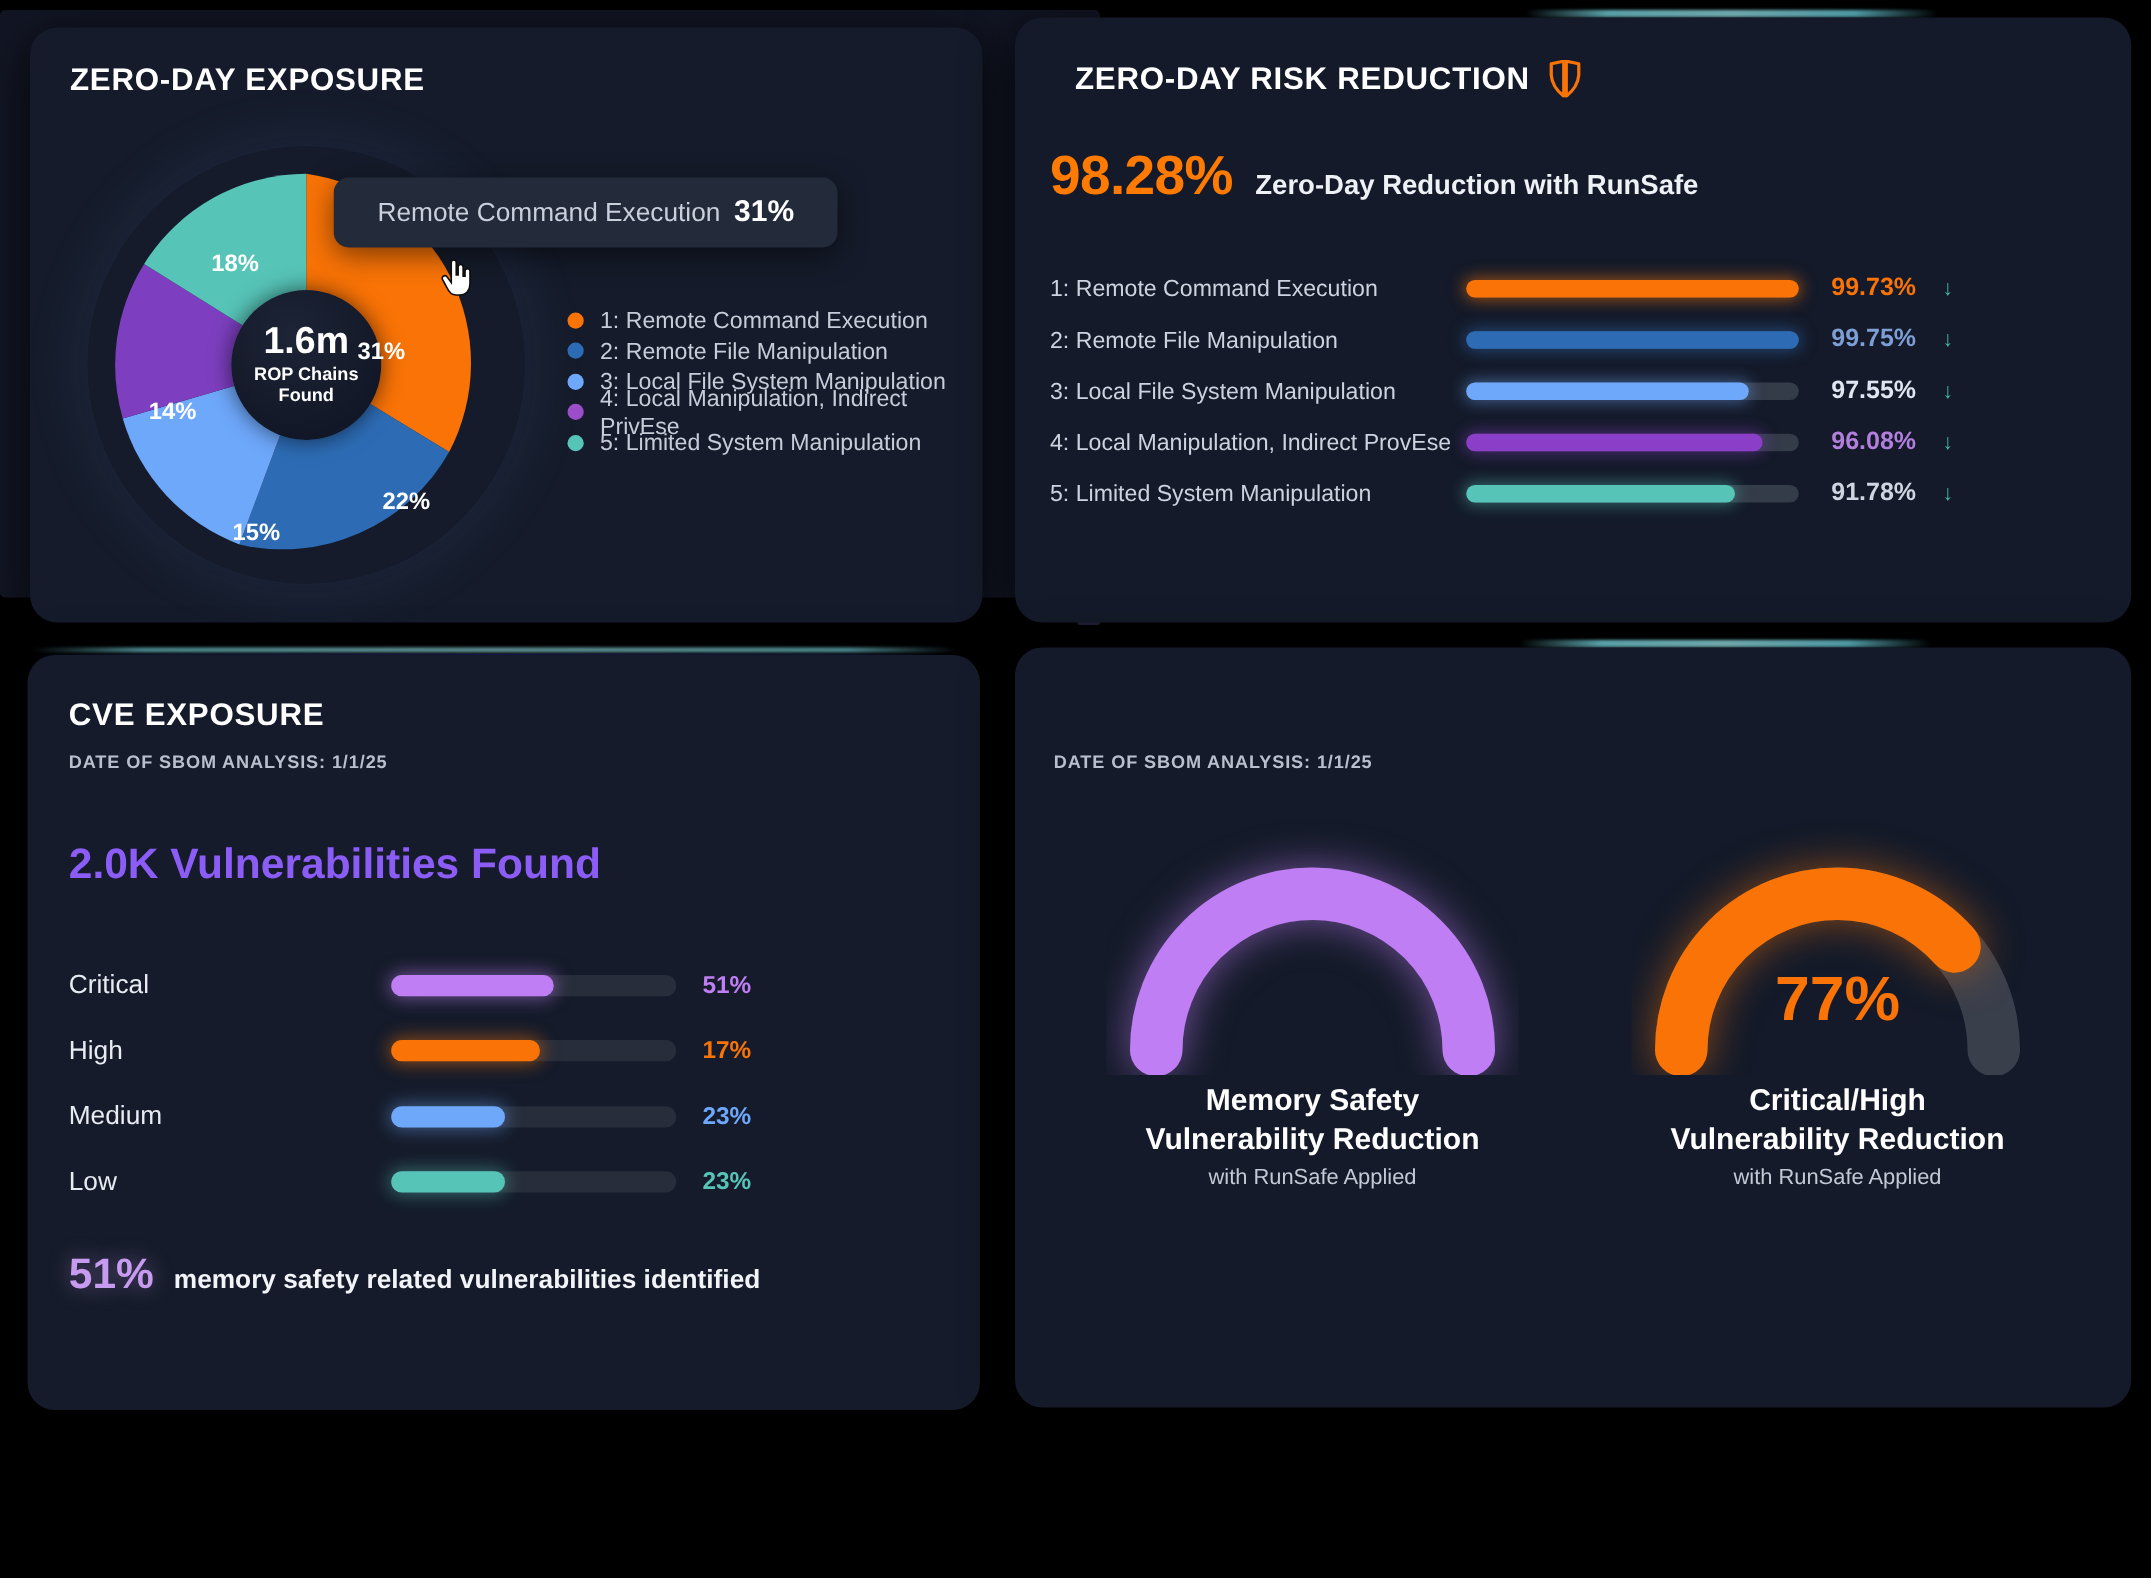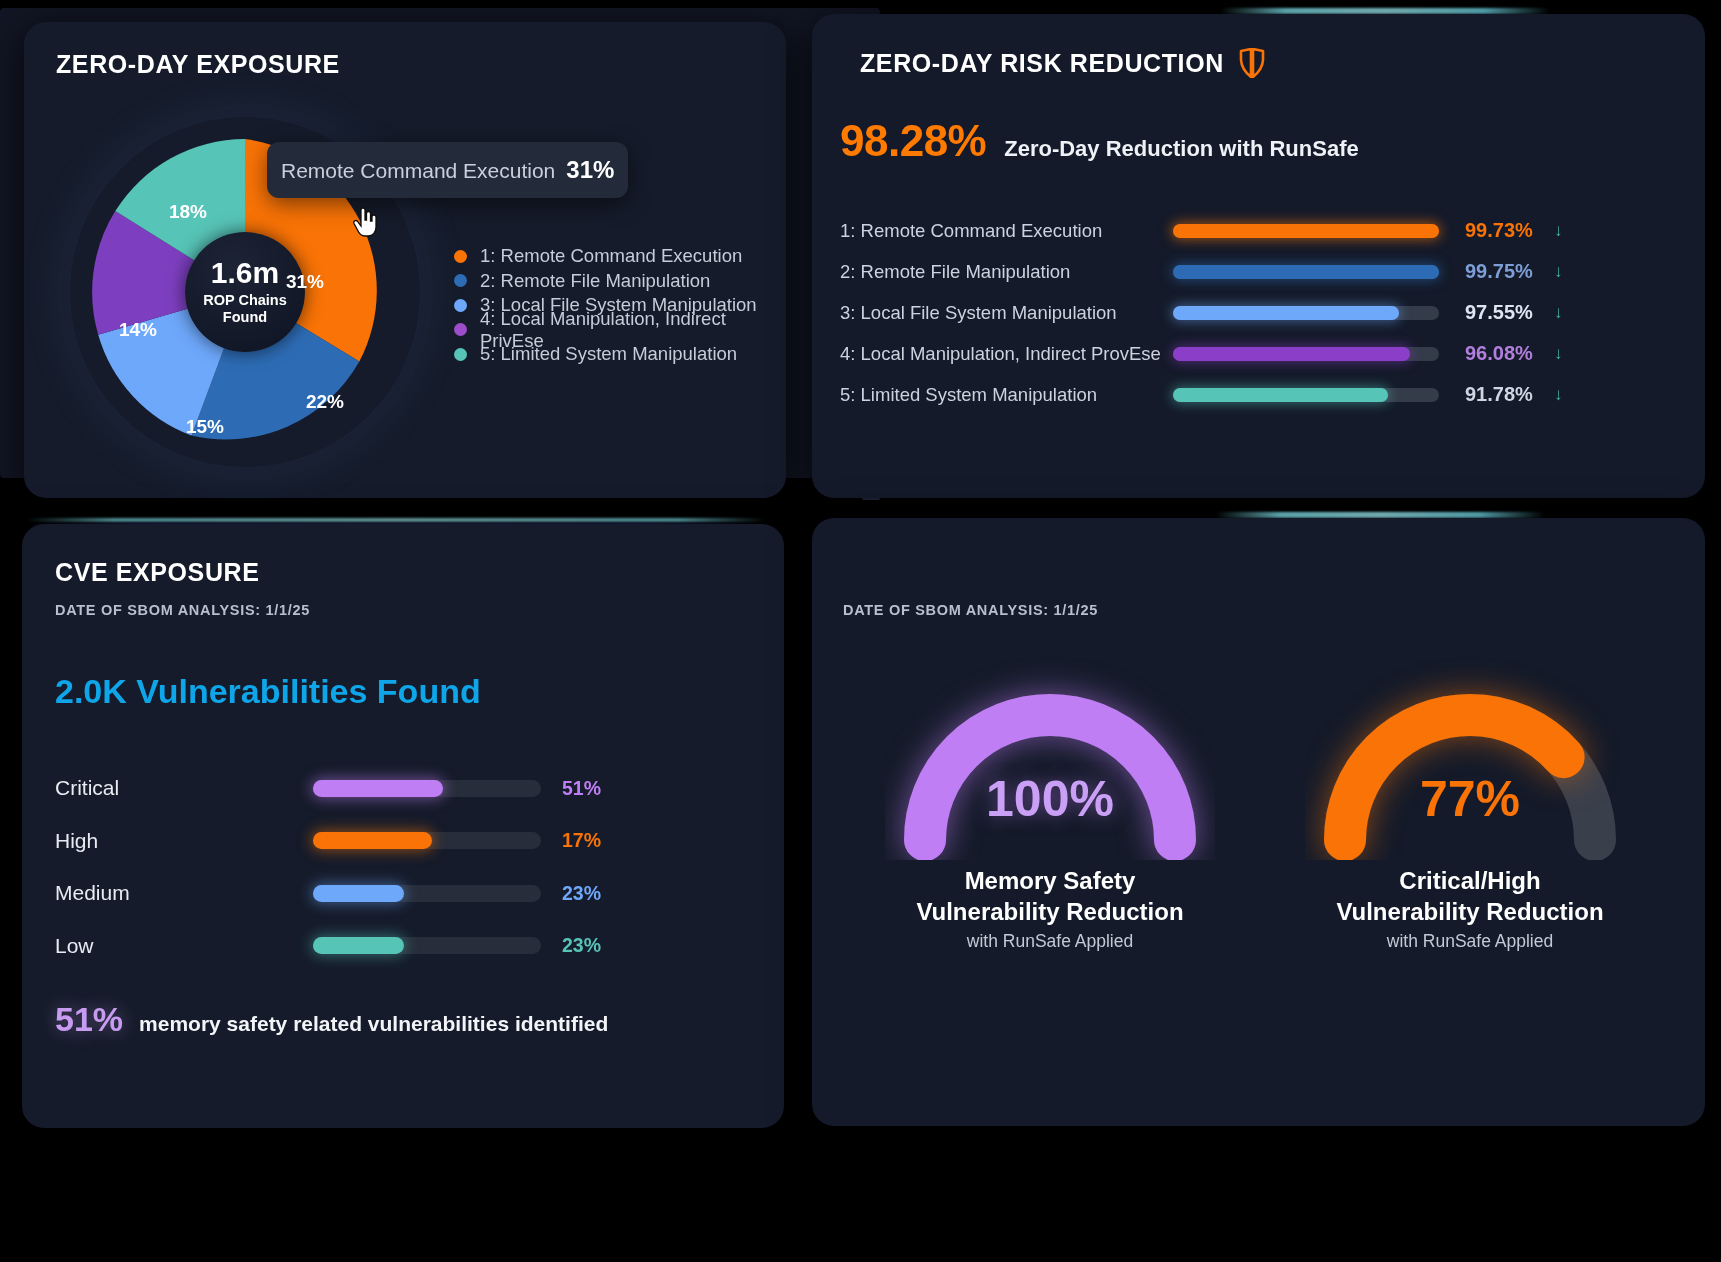--- a/index.html
+++ b/index.html
@@ -98,21 +98,21 @@
     width: 350px; height: 350px; border-radius: 50%;
     box-shadow: 0 0 45px 12px rgba(120,170,255,0.07);
   }
   .legend { position: absolute; left: 430px; top: 222px; }
   .legend-item { display: flex; align-items: center; gap: 13px; height: 24.5px; }
   .legend-dot { width: 13px; height: 13px; border-radius: 50%; flex: none; }
   .legend-text { font-size: 18.5px; color: #c6ccd8; }
   .tooltip {
     position: absolute; left: 243px; top: 120px;
     background: #232a3a; border-radius: 12px;
-    padding: 14px 14px; display: flex; align-items: baseline; gap: 11px;
+    padding: 14px 35px; display: flex; align-items: baseline; gap: 11px;
     box-shadow: 0 6px 22px rgba(0,0,0,.5);
   }
   .tooltip .lbl { font-size: 21px; color: #c9cfdb; }
   .tooltip .val { font-size: 24px; font-weight: bold; color: #ffffff; }
   .cursor-icon { position: absolute; left: 328px; top: 185px; width: 28px; height: 32px; }
 
   
   .shield { display:inline-block; }
 
   
@@ -127,21 +127,21 @@
     position: relative; width: 266px; height: 14px; border-radius: 7px;
     background: #343b49; margin-left: 3px;
   }
   .zr-fill { position: absolute; left: 0; top: 0; height: 14px; border-radius: 7px; }
   .zr-pct { margin-left: 26px; font-size: 20px; font-weight: bold; width: 86px; }
   .arrow { font-size: 17px; color: #45b79f; margin-left: 3px; }
 
   
   .vuln-found {
     position: absolute; left: 55px; top: 672px;
-    font-size: 34px; font-weight: bold; color: #0ea5e9;
+    font-size: 34px; font-weight: bold; color: #8b5cf6;
   }
   .cve-rows { position: absolute; left: 55px; top: 762px; width: 600px; }
   .cve-row { display: flex; align-items: center; height: 52.5px; }
   .cve-label { width: 258px; font-size: 21px; color: #e8ebf1; }
   .cve-track { position: relative; width: 228px; height: 17px; border-radius: 9px; background: #272d3a; }
   .cve-fill { position: absolute; left: 0; top: 0; height: 17px; border-radius: 9px; }
   .cve-pct { margin-left: 21px; font-size: 19.5px; font-weight: bold; }
   .mem-line { position: absolute; left: 55px; top: 1000px; display: flex; align-items: baseline; gap: 16px; }
   .mem-line .p { font-size: 34px; font-weight: bold; color: #c79bf0; text-shadow: 0 0 18px rgba(199,155,240,.45); }
   .mem-line .t { font-size: 21px; font-weight: bold; color: #f2f4f8; }
@@ -342,21 +342,20 @@
 
   <div style="position:absolute;left:843px;top:593px;" class="card-sub">DATE OF SBOM ANALYSIS: 1/1/25</div>
 
   <div class="gauges">
 
     <div class="gauge">
       <svg width="330" height="210" viewBox="0 0 330 210">
         <path d="M40 190 A125 125 0 0 1 290 190" fill="none" stroke="#2f3340" stroke-width="42" stroke-linecap="round"></path>
         <path d="M40 190 A125 125 0 0 1 290 190" fill="none" stroke="#c07ef5" stroke-width="42" stroke-linecap="round" style="filter: drop-shadow(0 0 16px rgba(192,126,245,.55));"></path>
       </svg>
-      <div class="gauge-val" style="color:#c9a0f5;text-shadow:0 0 18px rgba(192,126,245,.5);">100%</div>
       <div class="gauge-cap">
         <span>Memory Safety</span><br>
         <span>Vulnerability Reduction</span>
       </div>
       <div class="gauge-sub">with RunSafe Applied</div>
     </div>
 
     <div class="gauge">
       <svg width="330" height="210" viewBox="0 0 330 210">
         <path d="M40 190 A125 125 0 0 1 290 190" fill="none" stroke="#3a3f4c" stroke-width="42" stroke-linecap="round"></path>

